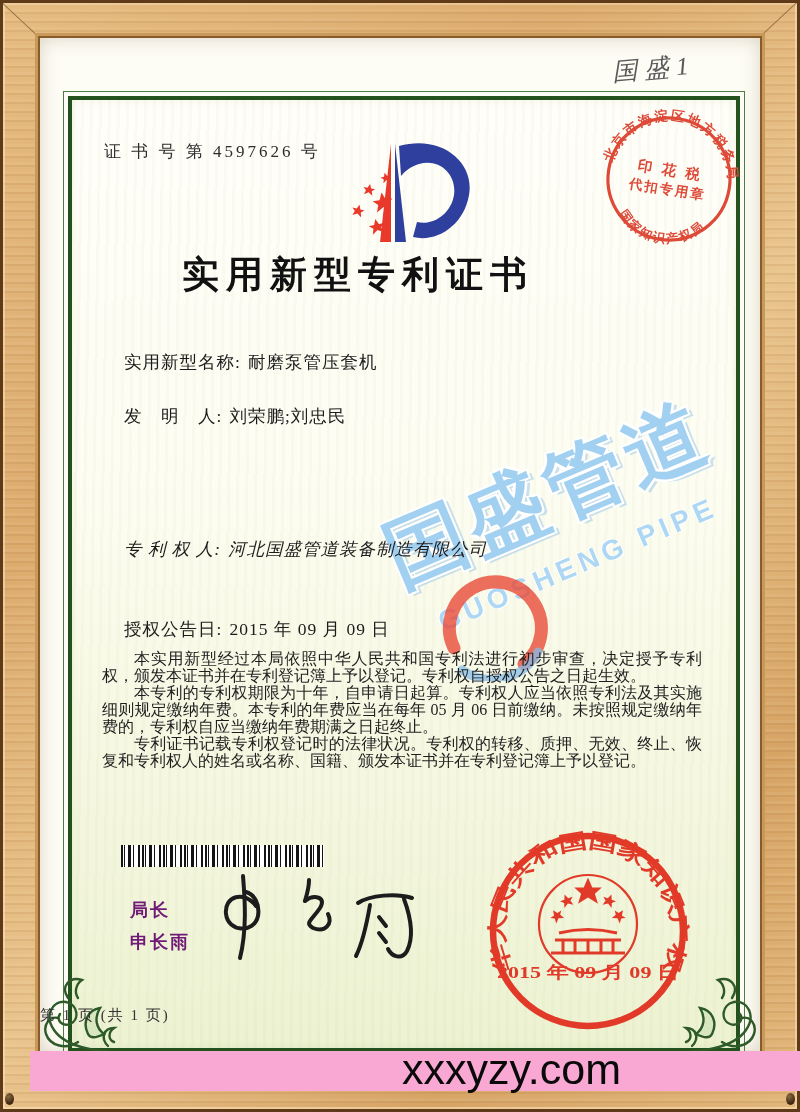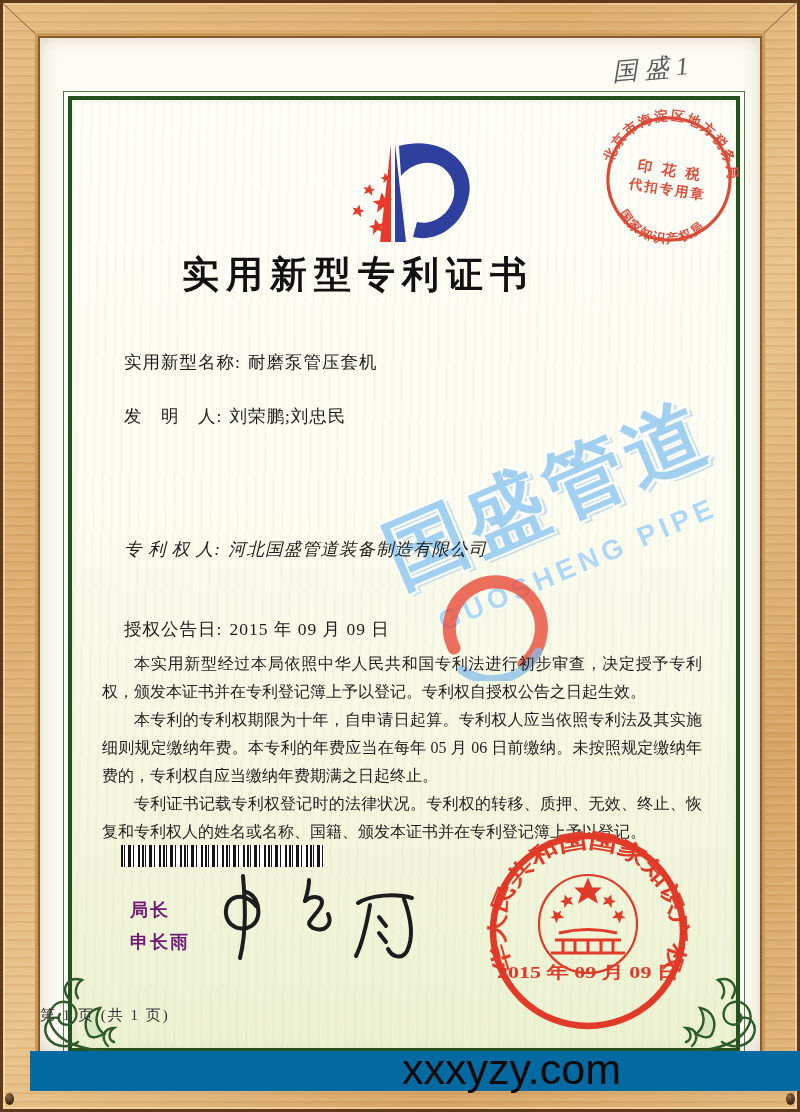--- a/index.html
+++ b/index.html
@@ -31,21 +31,21 @@
 
   .ornament{position:absolute;width:104px;height:86px;z-index:4;}
 
   
   .cert-no{position:absolute;left:104px;top:140px;font-size:17px;letter-spacing:3px;color:#2e2e2e;z-index:5;}
   .title{position:absolute;left:0;top:250px;width:716px;text-align:center;font-size:37px;font-weight:700;
     letter-spacing:7px;color:#111;z-index:5;}
   .field{position:absolute;left:124px;font-size:17.5px;color:#1c1c1c;letter-spacing:1px;z-index:5;white-space:nowrap;}
   .field .val{margin-left:7px;}
   .paras{position:absolute;left:102px;top:650px;width:600px;z-index:5;color:#1e1e1e;
-    font-size:16px;line-height:28px;text-align:justify;}
+    font-size:16px;line-height:17px;text-align:justify;}
   .paras p{margin:0;text-indent:2em;}
 
   .barcode{position:absolute;left:121px;top:845px;width:203px;height:22px;z-index:5;
     background:repeating-linear-gradient(90deg,#141414 0 2px,#fff 2px 3px,#141414 3px 4px,#fff 4px 7px,#141414 7px 10px,#fff 10px 12px,#141414 12px 13px,#fff 13px 17px,#141414 17px 19px,#fff 19px 21px);}
 
   .signer{position:absolute;left:130px;z-index:5;font-family:"Liberation Sans","DejaVu Sans",sans-serif;
     font-size:18px;font-weight:600;color:#701a75;letter-spacing:2px;}
   .sig-svg{position:absolute;left:212px;top:870px;z-index:5;}
 
   .seal{position:absolute;left:483px;top:826px;z-index:6;}
@@ -61,21 +61,21 @@
     font-size:80px;letter-spacing:6px;color:#a2d0f0;
     text-shadow:2px 2px 0 #fff,-2px -2px 0 #fff,2px -2px 0 #fff,-2px 2px 0 #fff,4px 4px 0 rgba(140,190,230,.45);}
   .wm .en{display:block;margin-top:6px;font-family:"Liberation Sans","DejaVu Sans",sans-serif;font-weight:700;
     font-size:28px;letter-spacing:5px;color:#aed7f3;text-shadow:1px 1px 0 #fff,-1px -1px 0 #fff;}
   .wm-swoosh{position:absolute;left:428px;top:556px;z-index:3;pointer-events:none;}
 
   .handnote{position:absolute;left:612px;top:52px;z-index:5;font-size:25px;color:#5a5a5a;
     transform:rotate(-5deg);letter-spacing:7px;font-style:italic;}
 
   
-  .siteband{position:absolute;left:30px;top:1051px;width:770px;height:40px;background:#0369a1;z-index:8;}
+  .siteband{position:absolute;left:30px;top:1051px;width:770px;height:40px;background:#f9a8d4;z-index:8;}
   .siteband span{position:absolute;left:372px;top:-6px;font-family:"Liberation Sans","DejaVu Sans",sans-serif;
     font-size:43px;color:#0a0a0a;line-height:48px;}
 </style>
 </head>
 <body>
 
 <div id="stage">
 
   <div class="frame"></div>
   <div class="miter" style="left:2px;top:2px;transform:rotate(43deg);"></div>
@@ -109,20 +109,21 @@
     <span class="cn">国盛管道</span>
     <span class="en">GUOSHENG PIPE</span>
   </div>
   <svg class="wm-swoosh" width="130" height="125" viewBox="0 0 130 125">
     <path d="M26,92 A46,46 0 1 1 96,108" fill="none" stroke="#e84b38" stroke-width="13" stroke-linecap="round" opacity="0.8"></path>
     <path d="M34,114 A52,52 0 0 0 110,96" fill="none" stroke="#85bce8" stroke-width="9" stroke-linecap="round" opacity="0.75"></path>
   </svg>
 
   <div class="handnote">国盛1</div>
 
+  <div class="cert-no">证 书 号 第 4597626 号</div>
 
   <svg style="position:absolute;left:325px;top:138px;z-index:5;" width="150" height="112" viewBox="0 0 150 112">
     <defs>
       <path id="st" d="M0,-10L2.94,-3.09L9.51,-3.09L4.76,1.18L6.88,8.09L0,3.82L-6.88,8.09L-4.76,1.18L-9.51,-3.09L-2.94,-3.09Z"></path>
     </defs>
     <path d="M66,6 L55,104 L66,104 Z" fill="#e8392b"></path>
     <path d="M70,6 L70,104 L81,104 Z" fill="#2e3f9e"></path>
     <path d="M74,8 C116,-4 150,24 144,57 C139,87 112,105 88,99 L92,84 C108,88 126,76 129,57 C132,36 114,20 94,26 C86,28.5 80,33 76,38 Z" fill="#2e3f9e"></path>
     <g fill="#e8392b">
       <use href="#st" transform="translate(61,40) scale(0.55) rotate(-15)"></use>

